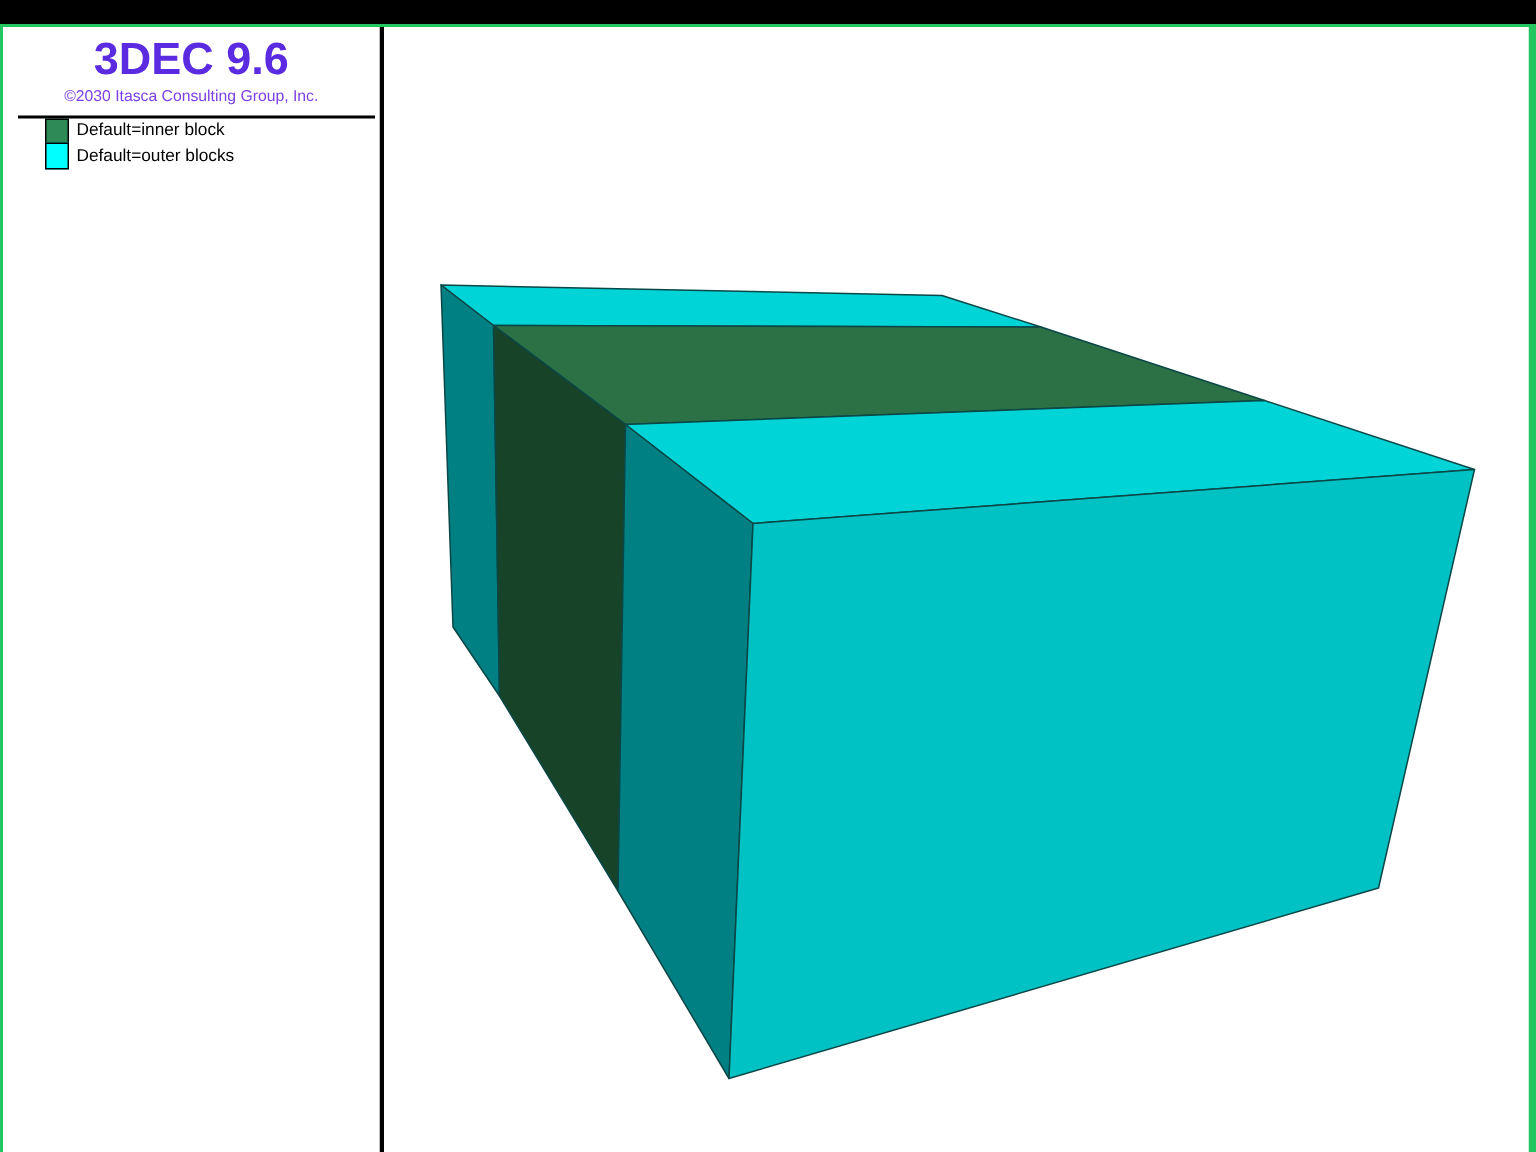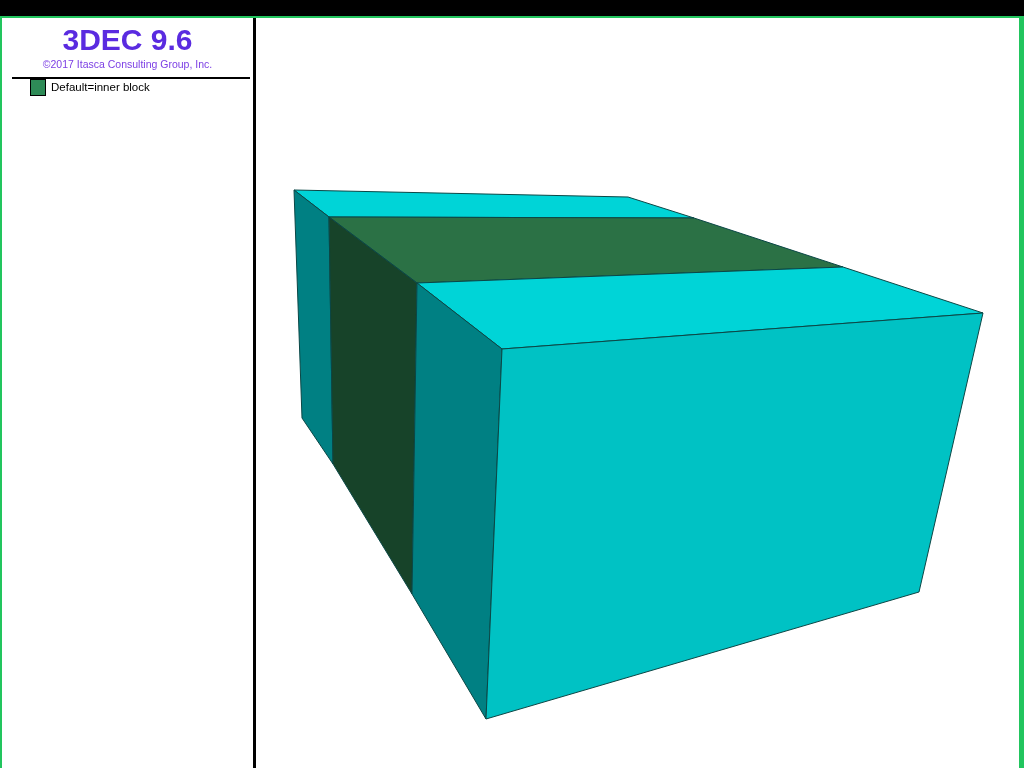--- a/index.html
+++ b/index.html
@@ -83,29 +83,33 @@
   }
 </style>
 </head>
 <body>
 
 <div class="frame">
   <div class="inner">
 
     <div class="panel">
       <div class="app-title" style="color: rgb(90, 43, 224);">3DEC 9.6</div>
-      <div class="copyright" style="color: rgb(124, 63, 228);">©2017 Itasca Consulting Group, Inc.</div>
+      <div class="copyright" style="color: rgb(124, 63, 228);">©2030 Itasca Consulting Group, Inc.</div>
       <div class="separator"></div>
 
 
       <div class="legend-row">
         <span class="swatch" style="background-color: rgb(46, 139, 87);"></span>
         <span class="legend-label">Default=inner block</span>
       </div>
 
+      <div class="legend-row second">
+        <span class="swatch" style="background-color: rgb(0, 255, 255);"></span>
+        <span class="legend-label">Default=outer blocks</span>
+      </div>
     </div>
 
     <div class="divider"></div>
 
     <div class="viewport">
       <svg preserveAspectRatio="none" xmlns="http://www.w3.org/2000/svg" viewBox="256 2 763 759">
           <polygon points="294,174 628,181 694,202 329,201" fill="#00d4d7" stroke="#0b4746" stroke-width="1" stroke-linejoin="round"></polygon>
           <polygon points="329,201 694,202 843,251 417,267" fill="#2b7145" stroke="#0b4746" stroke-width="1" stroke-linejoin="round"></polygon>
           <polygon points="417,267 843,251 983,297 502,333" fill="#00d4d7" stroke="#0b4746" stroke-width="1" stroke-linejoin="round"></polygon>
           <polygon points="294,174 329,201 333,448 302,402" fill="#008083" stroke="#0b4746" stroke-width="1" stroke-linejoin="round"></polygon>

